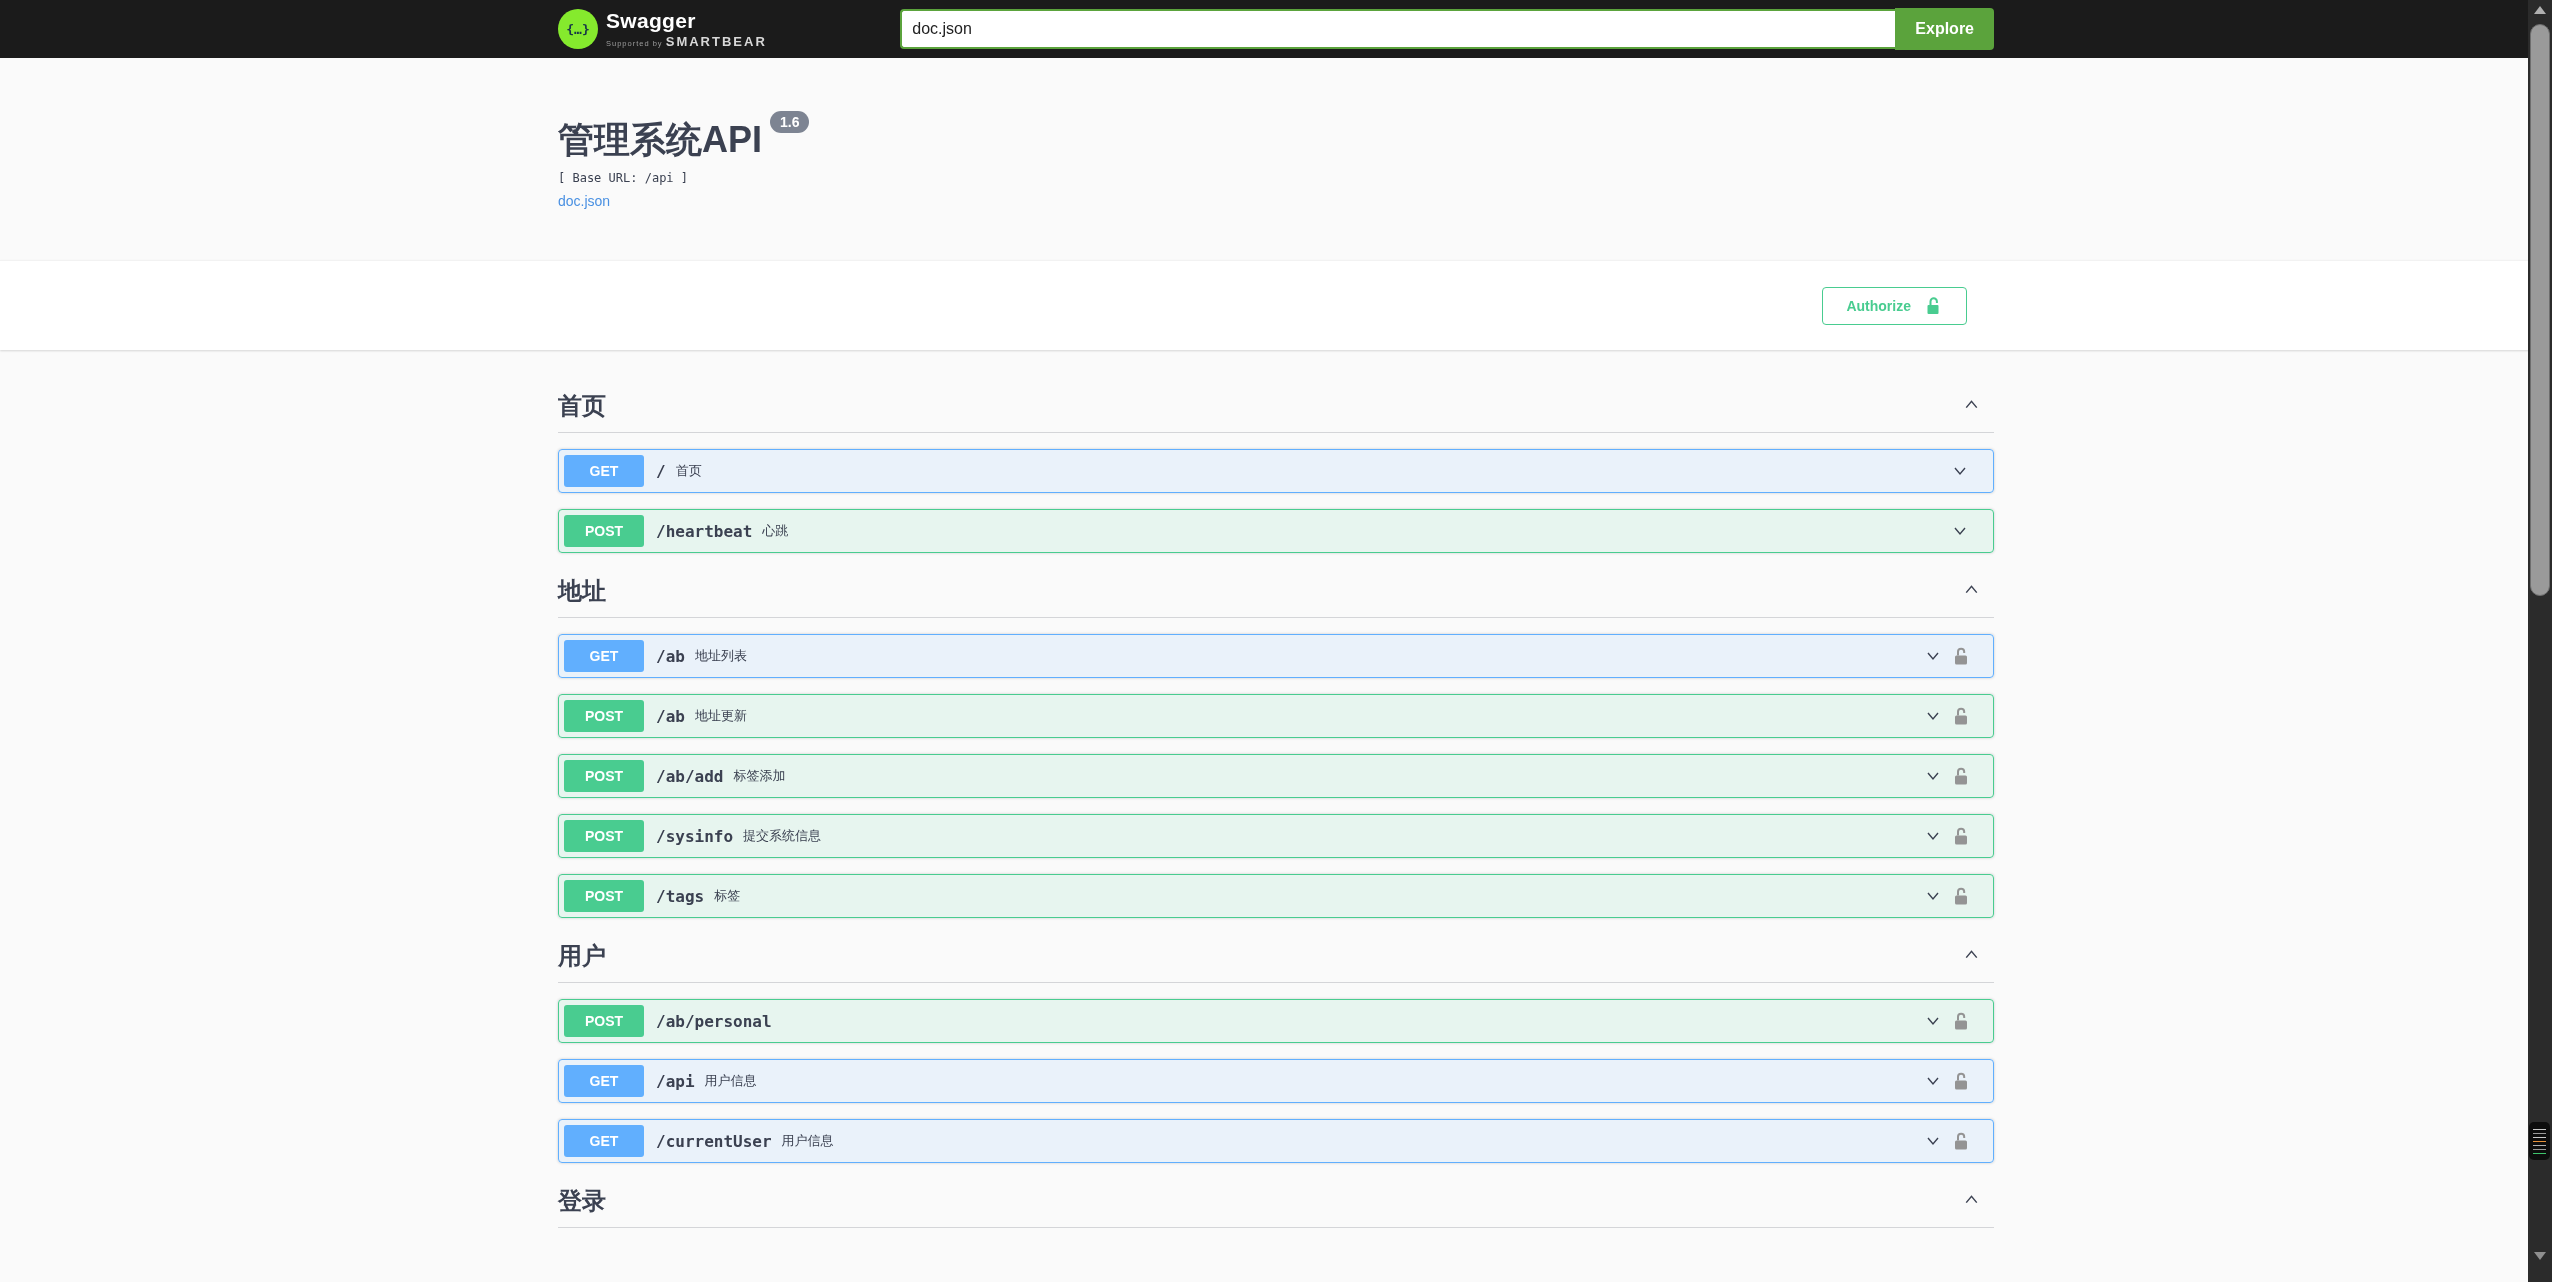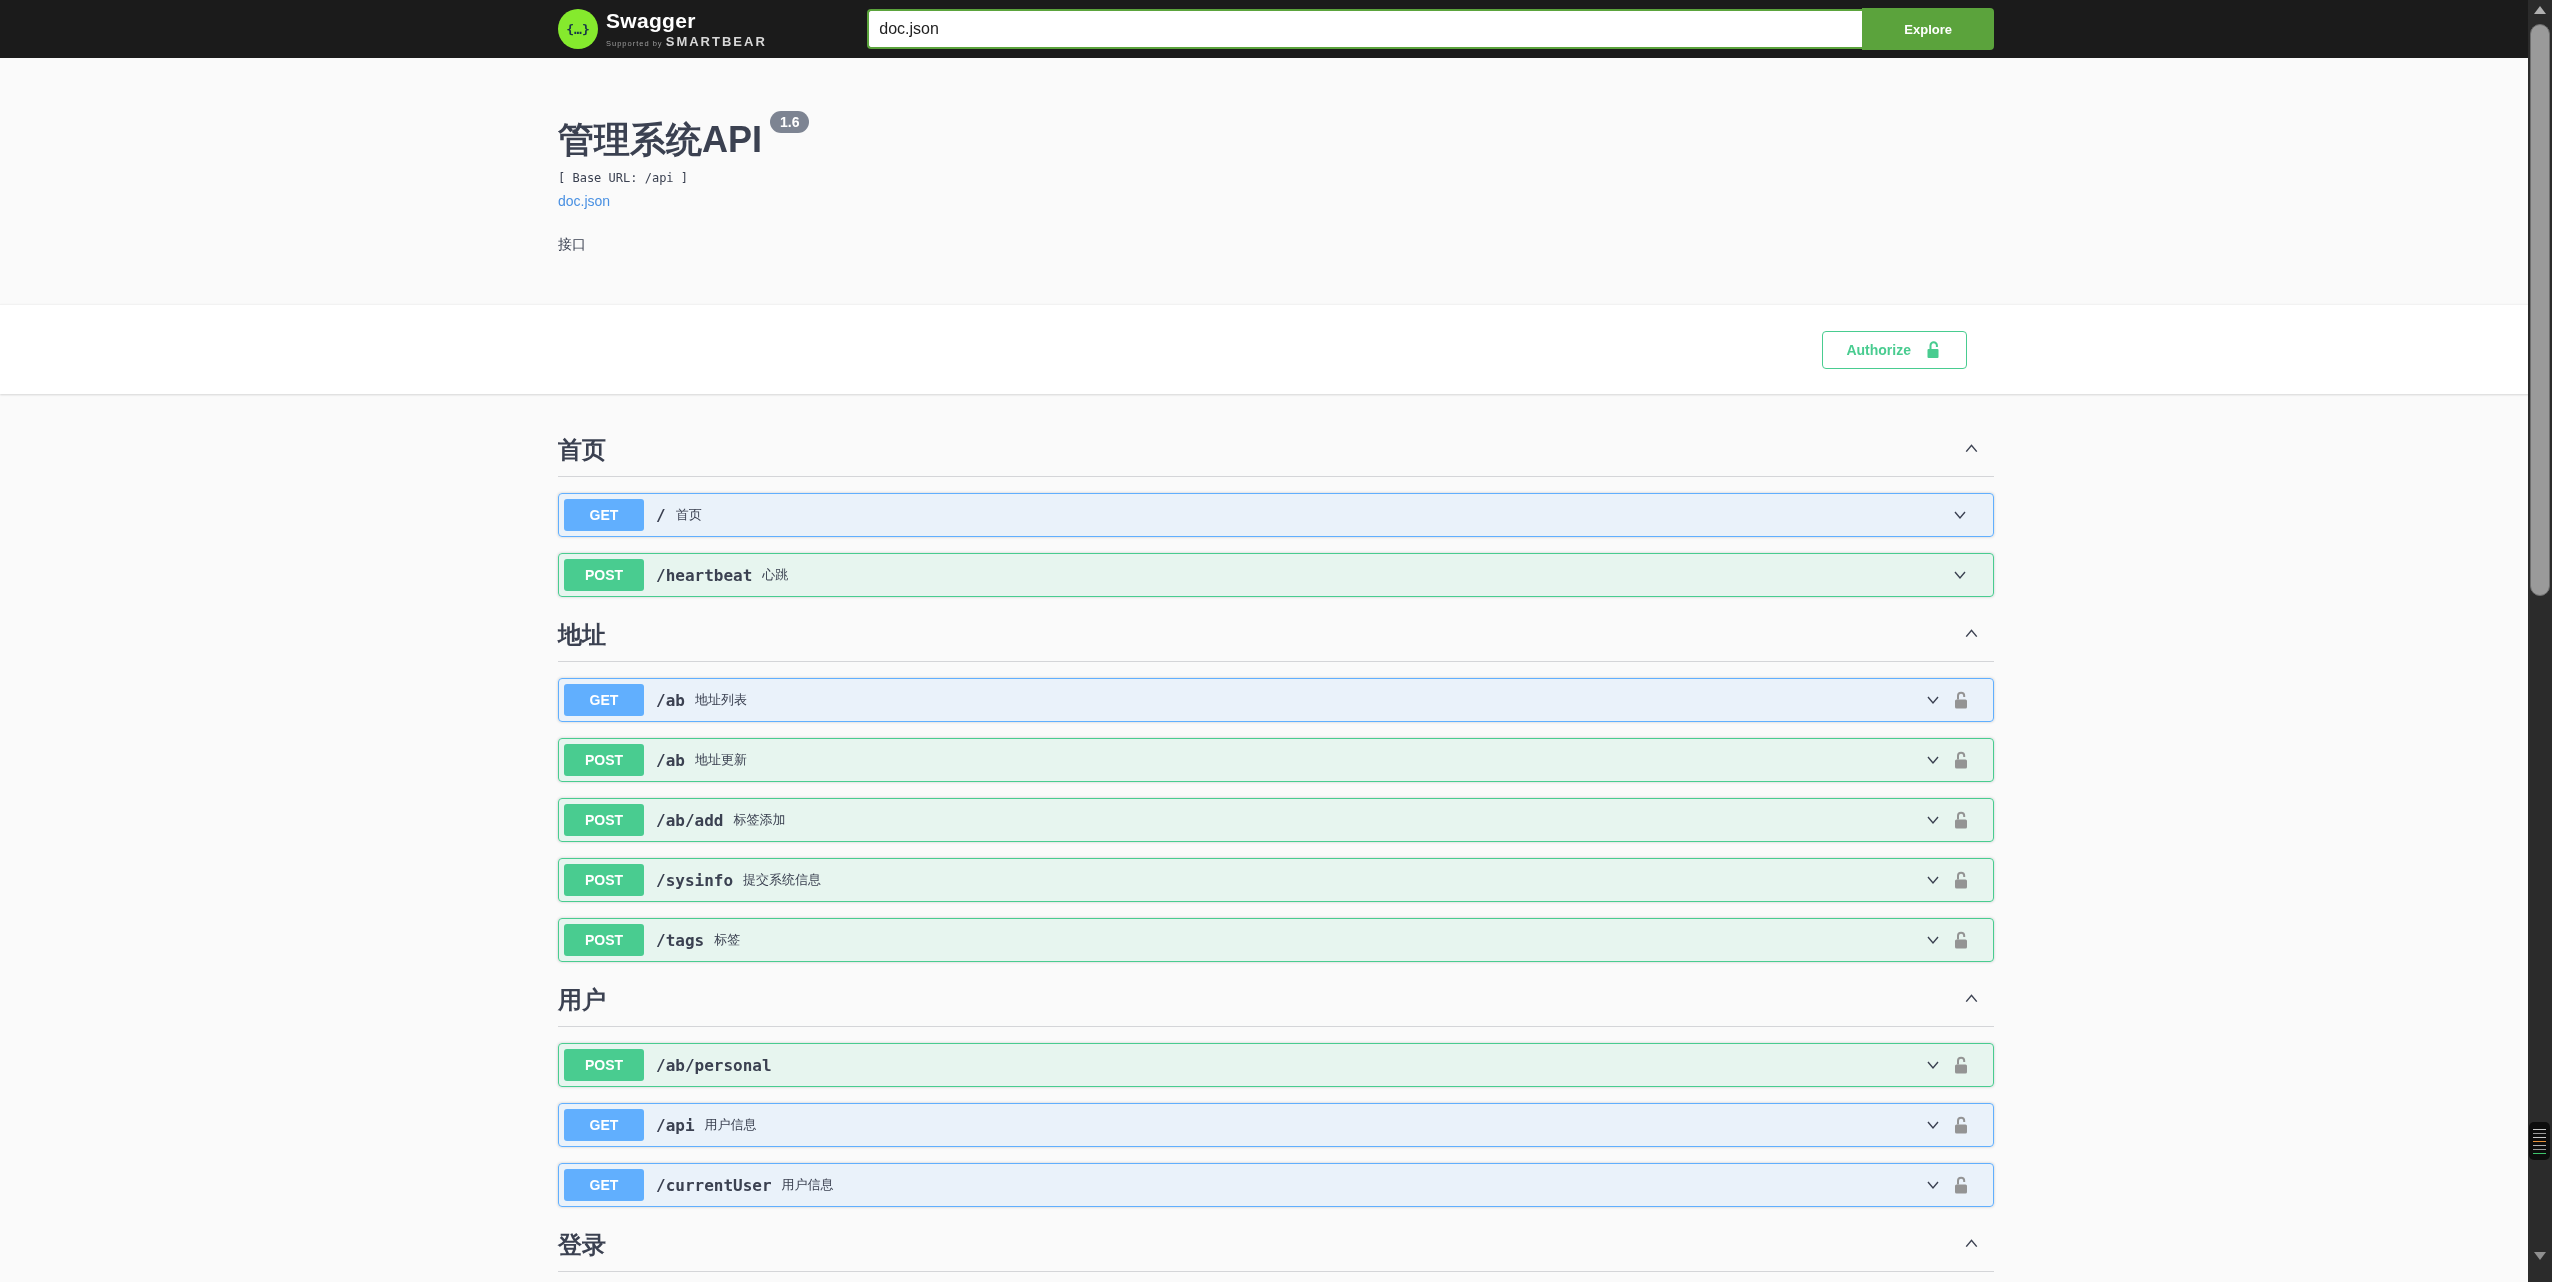--- a/index.html
+++ b/index.html
@@ -29,24 +29,24 @@
   .search-form { margin-left: auto; display: flex; align-items: center; }
   .search-input {
     width: 995px; height: 40px;
     border: 2px solid #5ba33c; border-right: none;
     border-radius: 4px 0 0 4px;
     font-size: 16px; padding: 0 10px; outline: none;
     color: #222; background: #fff;
     font-family: "Liberation Sans", sans-serif;
   }
   .explore-btn {
-    height: 42px; padding: 0 42px;
+    height: 42px; padding: 0 20px;
     background: #5ba33c; color: #fff;
     border: none; border-radius: 0 4px 4px 0;
-    font-size: 13px; font-weight: 700; cursor: pointer;
+    font-size: 16px; font-weight: 700; cursor: pointer;
     font-family: "Liberation Sans", sans-serif;
   }
 
   
   .information-container { background: #fafafa; padding: 58px 0 50px; }
   .api-title { font-size: 36px; font-weight: 700; color: #3b4151; }
   .version-stamp {
     display: inline-block; background: #7d8492; color: #fff;
     font-size: 14px; font-weight: 700; padding: 3px 10px;
     border-radius: 57px; vertical-align: top; position: relative; top: -5px; margin-left: 8px;
@@ -161,21 +161,20 @@
   </div>
 </header>
 
 <section class="information-container">
   <div class="wrapper">
     <h2 class="api-title">
       <span>管理系统API</span><span class="version-stamp">1.6</span>
     </h2>
     <div class="base-url">[ Base URL: /api ]</div>
     <a class="spec-link" href="#">doc.json</a>
-    <div class="api-description">接口</div>
   </div>
 </section>
 
 <section class="scheme-container">
   <div class="wrapper">
     <button class="authorize-btn">
       <span>Authorize</span>
       <span style="display:flex">
         <svg width="20" height="20" viewBox="0 0 20 20">
           <rect x="4.5" y="9" width="11" height="9" rx="1" fill="#49cc90"></rect>

